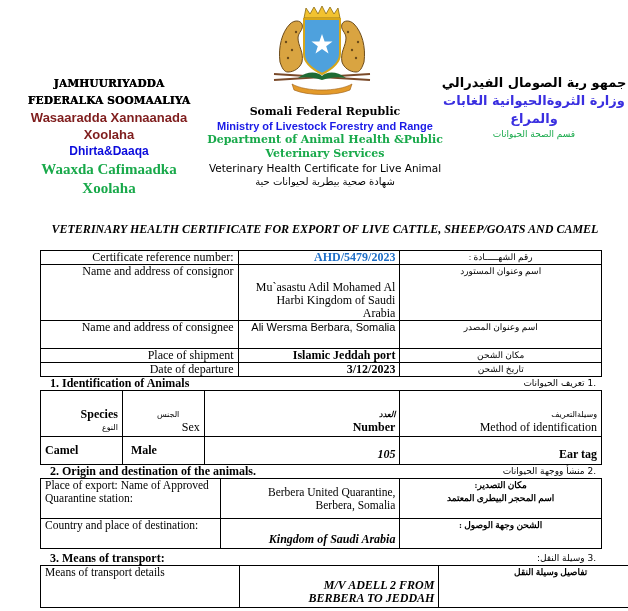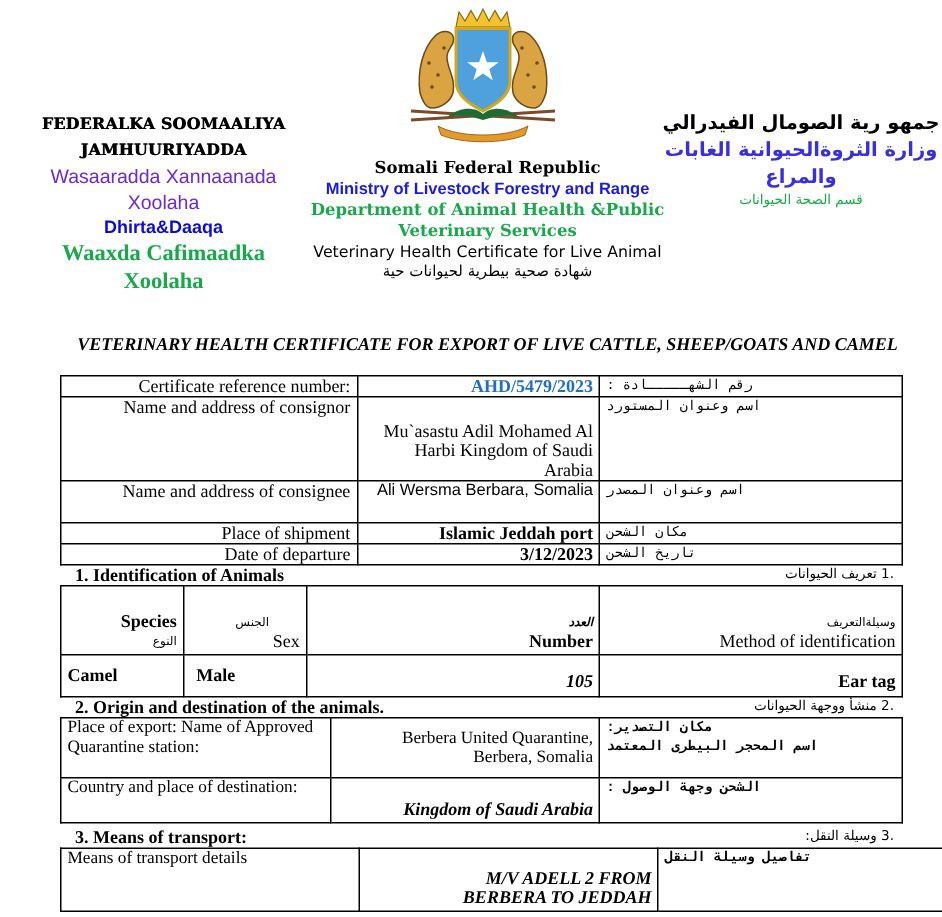--- a/index.html
+++ b/index.html
@@ -2,21 +2,21 @@
 <html><head>
 <meta charset="utf-8">
 <style>
   html, body { margin:0; padding:0; background:#ffffff; }
   body { width:628px; height:611px; position:relative; overflow:hidden; font-family:"Liberation Serif", serif; color:#000; }
   .abs { position:absolute; }
 
   
   .hdr-left { left:0; top:75px; width:218px; text-align:center; line-height:17px; }
   .gothic { font-family:"DejaVu Serif", serif; font-weight:bold; font-size:10.5px; letter-spacing:0.2px; color:#000; text-shadow:0.4px 0 0 #000; }
-  .sans-blue { font-family:"Liberation Sans", sans-serif; font-weight:normal; font-size:13px; color:#6d28d9; }
+  .sans-blue { font-family:"Liberation Sans", sans-serif; font-weight:bold; font-size:13px; color:#7f1d1d; }
   .sans-blue-sm { font-family:"Liberation Sans", sans-serif; font-weight:bold; font-size:12px; color:#0b0bdc; }
   .serif-green { font-family:"Liberation Serif", serif; font-weight:bold; font-size:15px; color:#18a94a; line-height:19px; }
 
   
   .logo { left:272px; top:2px; width:100px; height:96px; }
   .hdr-center { left:205px; top:104px; width:240px; text-align:center; }
   .c1 { font-family:"DejaVu Serif", serif; font-weight:bold; font-size:11px; line-height:15px; }
   .c2 { font-family:Liberation Sans, sans-serif; font-weight:bold; font-size:11px; color:#1a1ae6; line-height:14px; }
   .c3 { font-family:"DejaVu Serif", serif; font-weight:bold; font-size:11px; color:#18a94a; line-height:14px; }
   .c4 { font-family:"DejaVu Sans", sans-serif; font-size:10.5px; line-height:14px; white-space:nowrap; margin-left:-8px; margin-right:-8px; }
@@ -26,37 +26,37 @@
   .hdr-right { left:440px; top:74px; width:188px; text-align:center; direction:rtl; }
   .r1 { font-family:"DejaVu Sans", sans-serif; font-weight:bold; font-size:13px; line-height:18px; }
   .r2 { font-family:"DejaVu Sans", sans-serif; font-weight:bold; font-size:13px; color:#3a2fe0; line-height:18px; }
   .r3 { font-family:"DejaVu Sans", sans-serif; font-size:9px; color:#18a94a; line-height:13px; }
 
   
   .title { left:45px; top:222px; width:560px; text-align:center; font-style:italic; font-weight:bold; font-size:12px; line-height:14px; }
 
   table { border-collapse:collapse; position:absolute; font-family:"Liberation Serif", serif; font-size:12px; }
   td { border:1px solid #000; padding:0 4px; vertical-align:top; line-height:13px; }
-  .rtl { direction:rtl; text-align:left; font-family:Liberation Mono, monospace; font-size:9px; }
+  .rtl { direction:rtl; text-align:center; font-family:Liberation Serif, serif; font-size:9px; }
   .right { text-align:right; }
   .center { text-align:right; }
   .bold { font-weight:bold; }
   .italic { font-style:italic; }
   .blue { color:#1f6fc8; }
 
   .t1 { left:40px; top:250px; width:562px; }
   .sec { font-weight:bold; font-size:12px; font-family:"Liberation Serif", serif; }
   .sec-ar { font-family:"DejaVu Sans", sans-serif; font-size:9px; direction:rtl; }
 </style>
 </head>
 <body>
 
 <div class="abs hdr-left">
+  <div class="gothic">JAMHUURIYADDA</div>
   <div class="gothic">FEDERALKA SOOMAALIYA</div>
-  <div class="gothic">JAMHUURIYADDA</div>
   <div class="sans-blue">Wasaaradda Xannaanada</div>
   <div class="sans-blue">Xoolaha</div>
   <div class="sans-blue-sm">Dhirta&amp;Daaqa</div>
   <div class="serif-green">Waaxda Cafimaadka</div>
   <div class="serif-green">Xoolaha</div>
 </div>
 
 <div class="abs logo">
   <svg width="100" height="96" viewBox="0 0 100 96">
 

